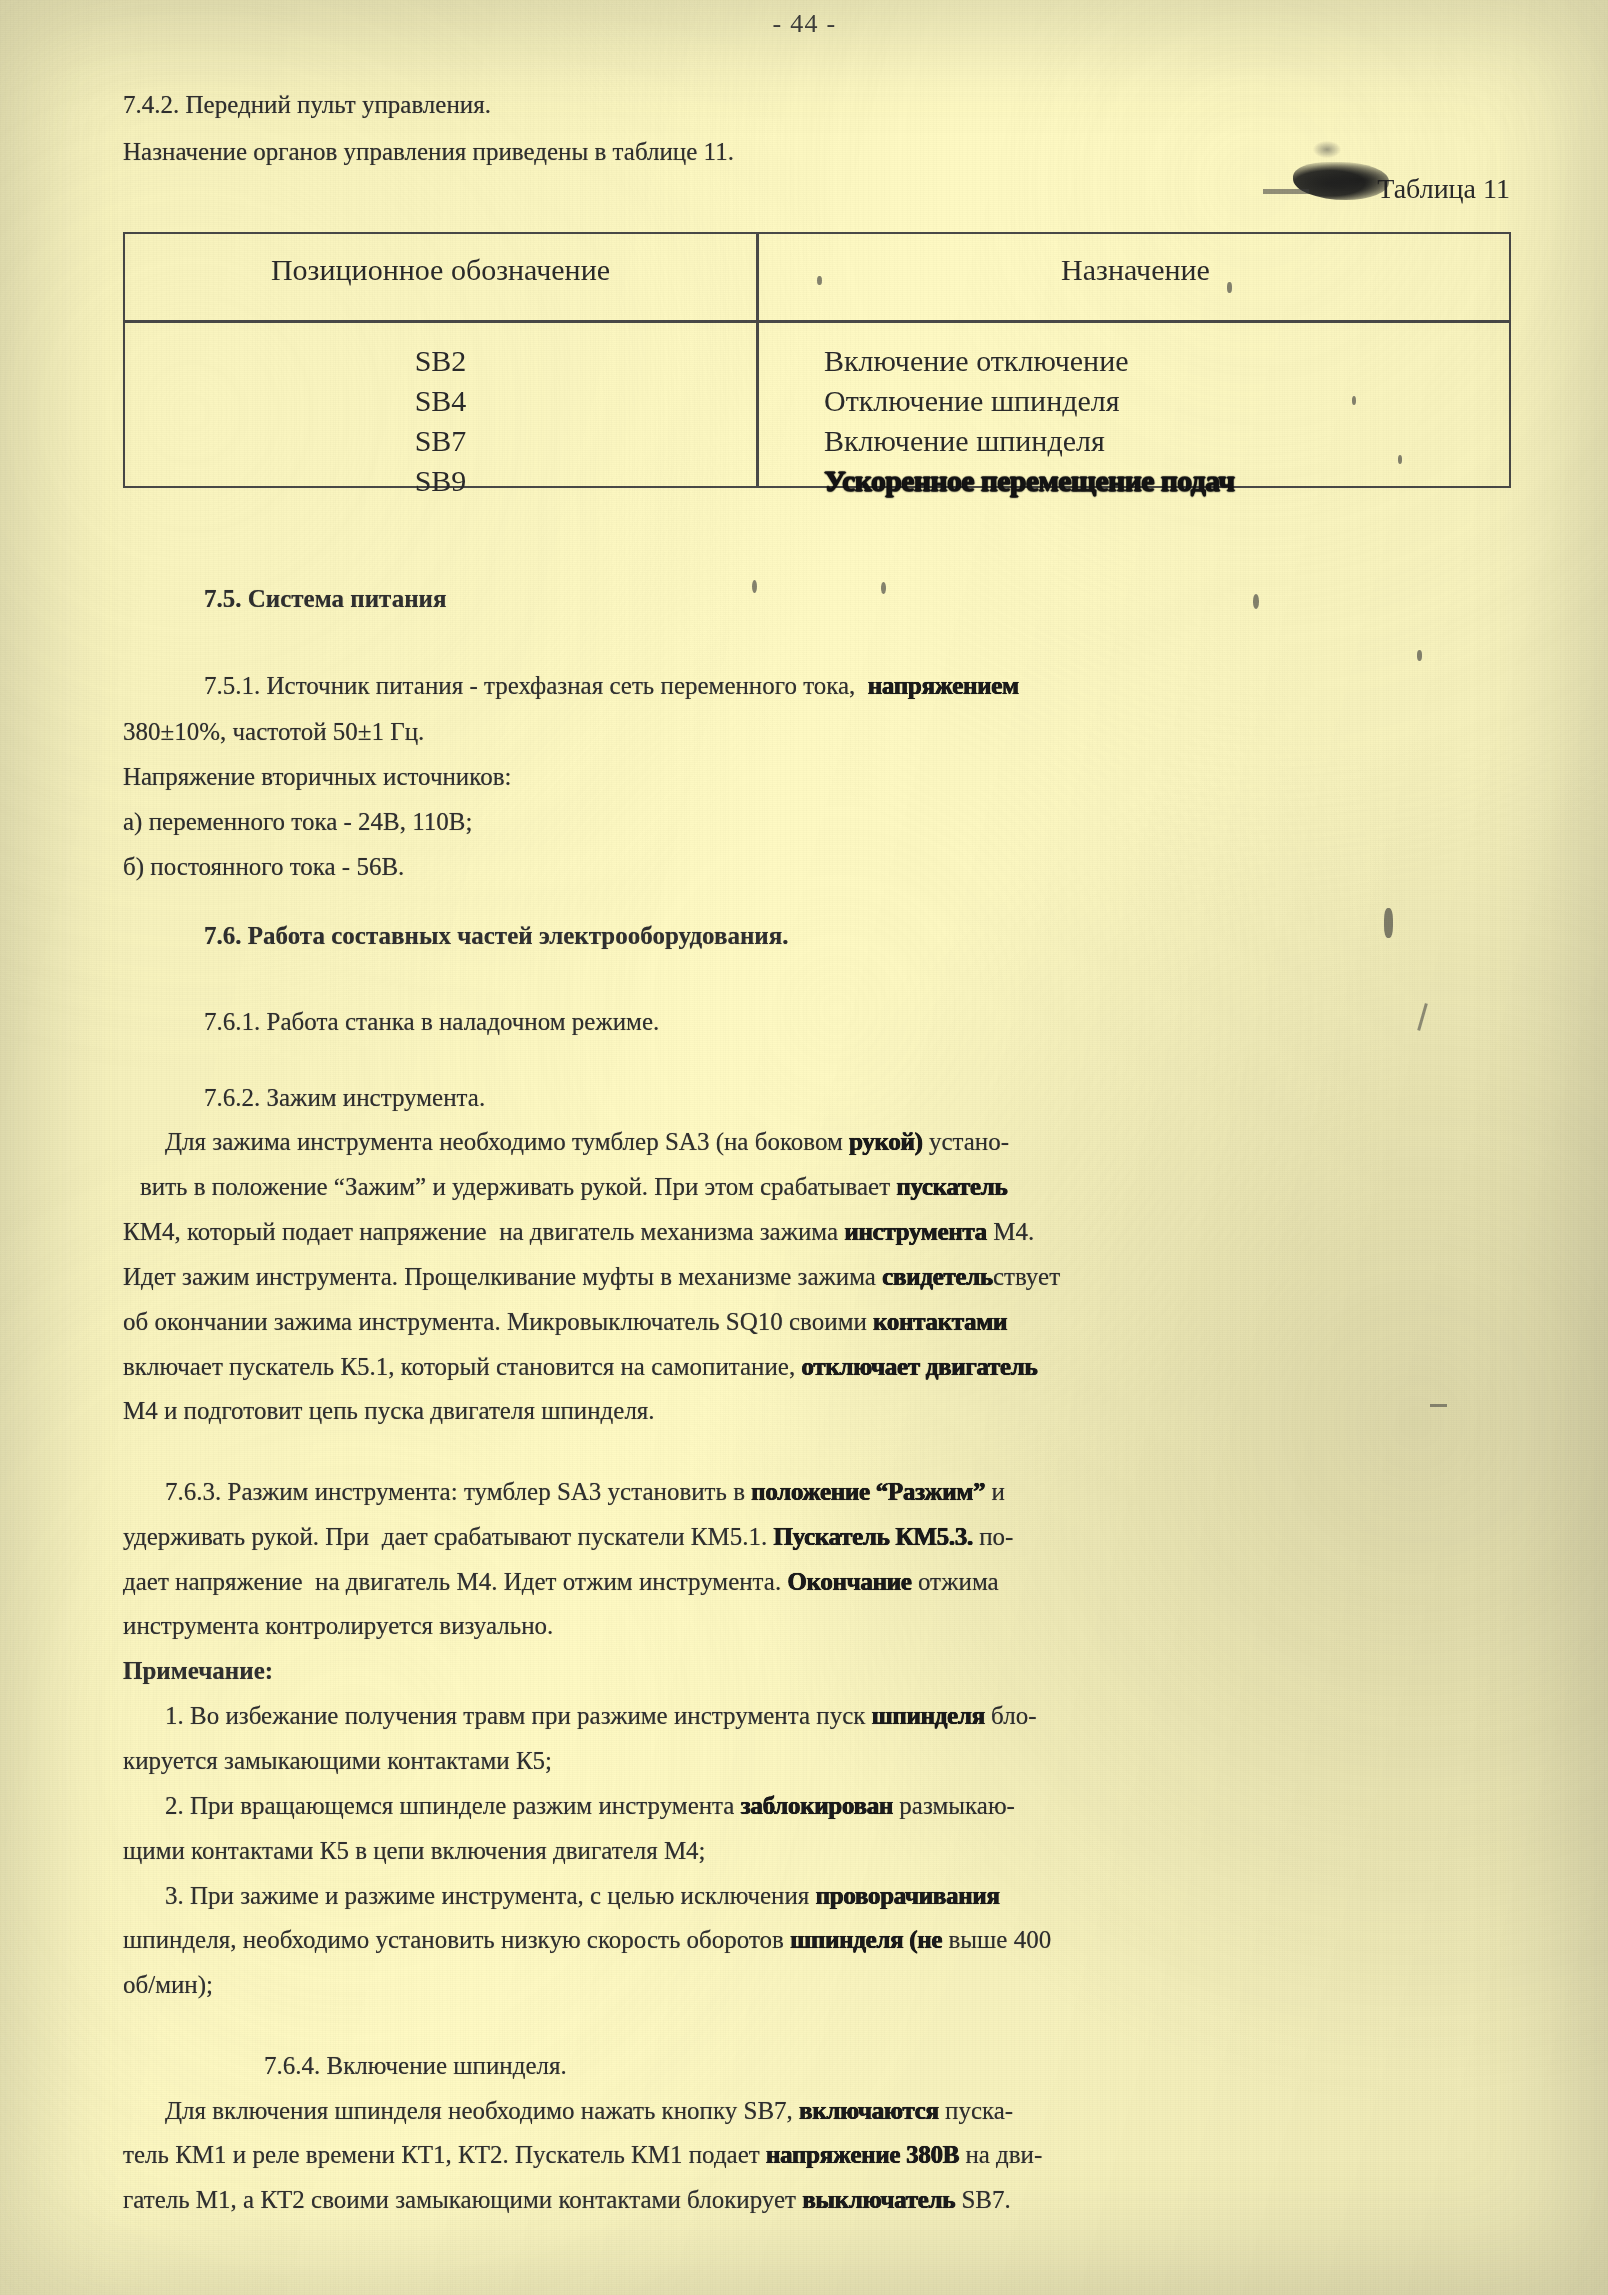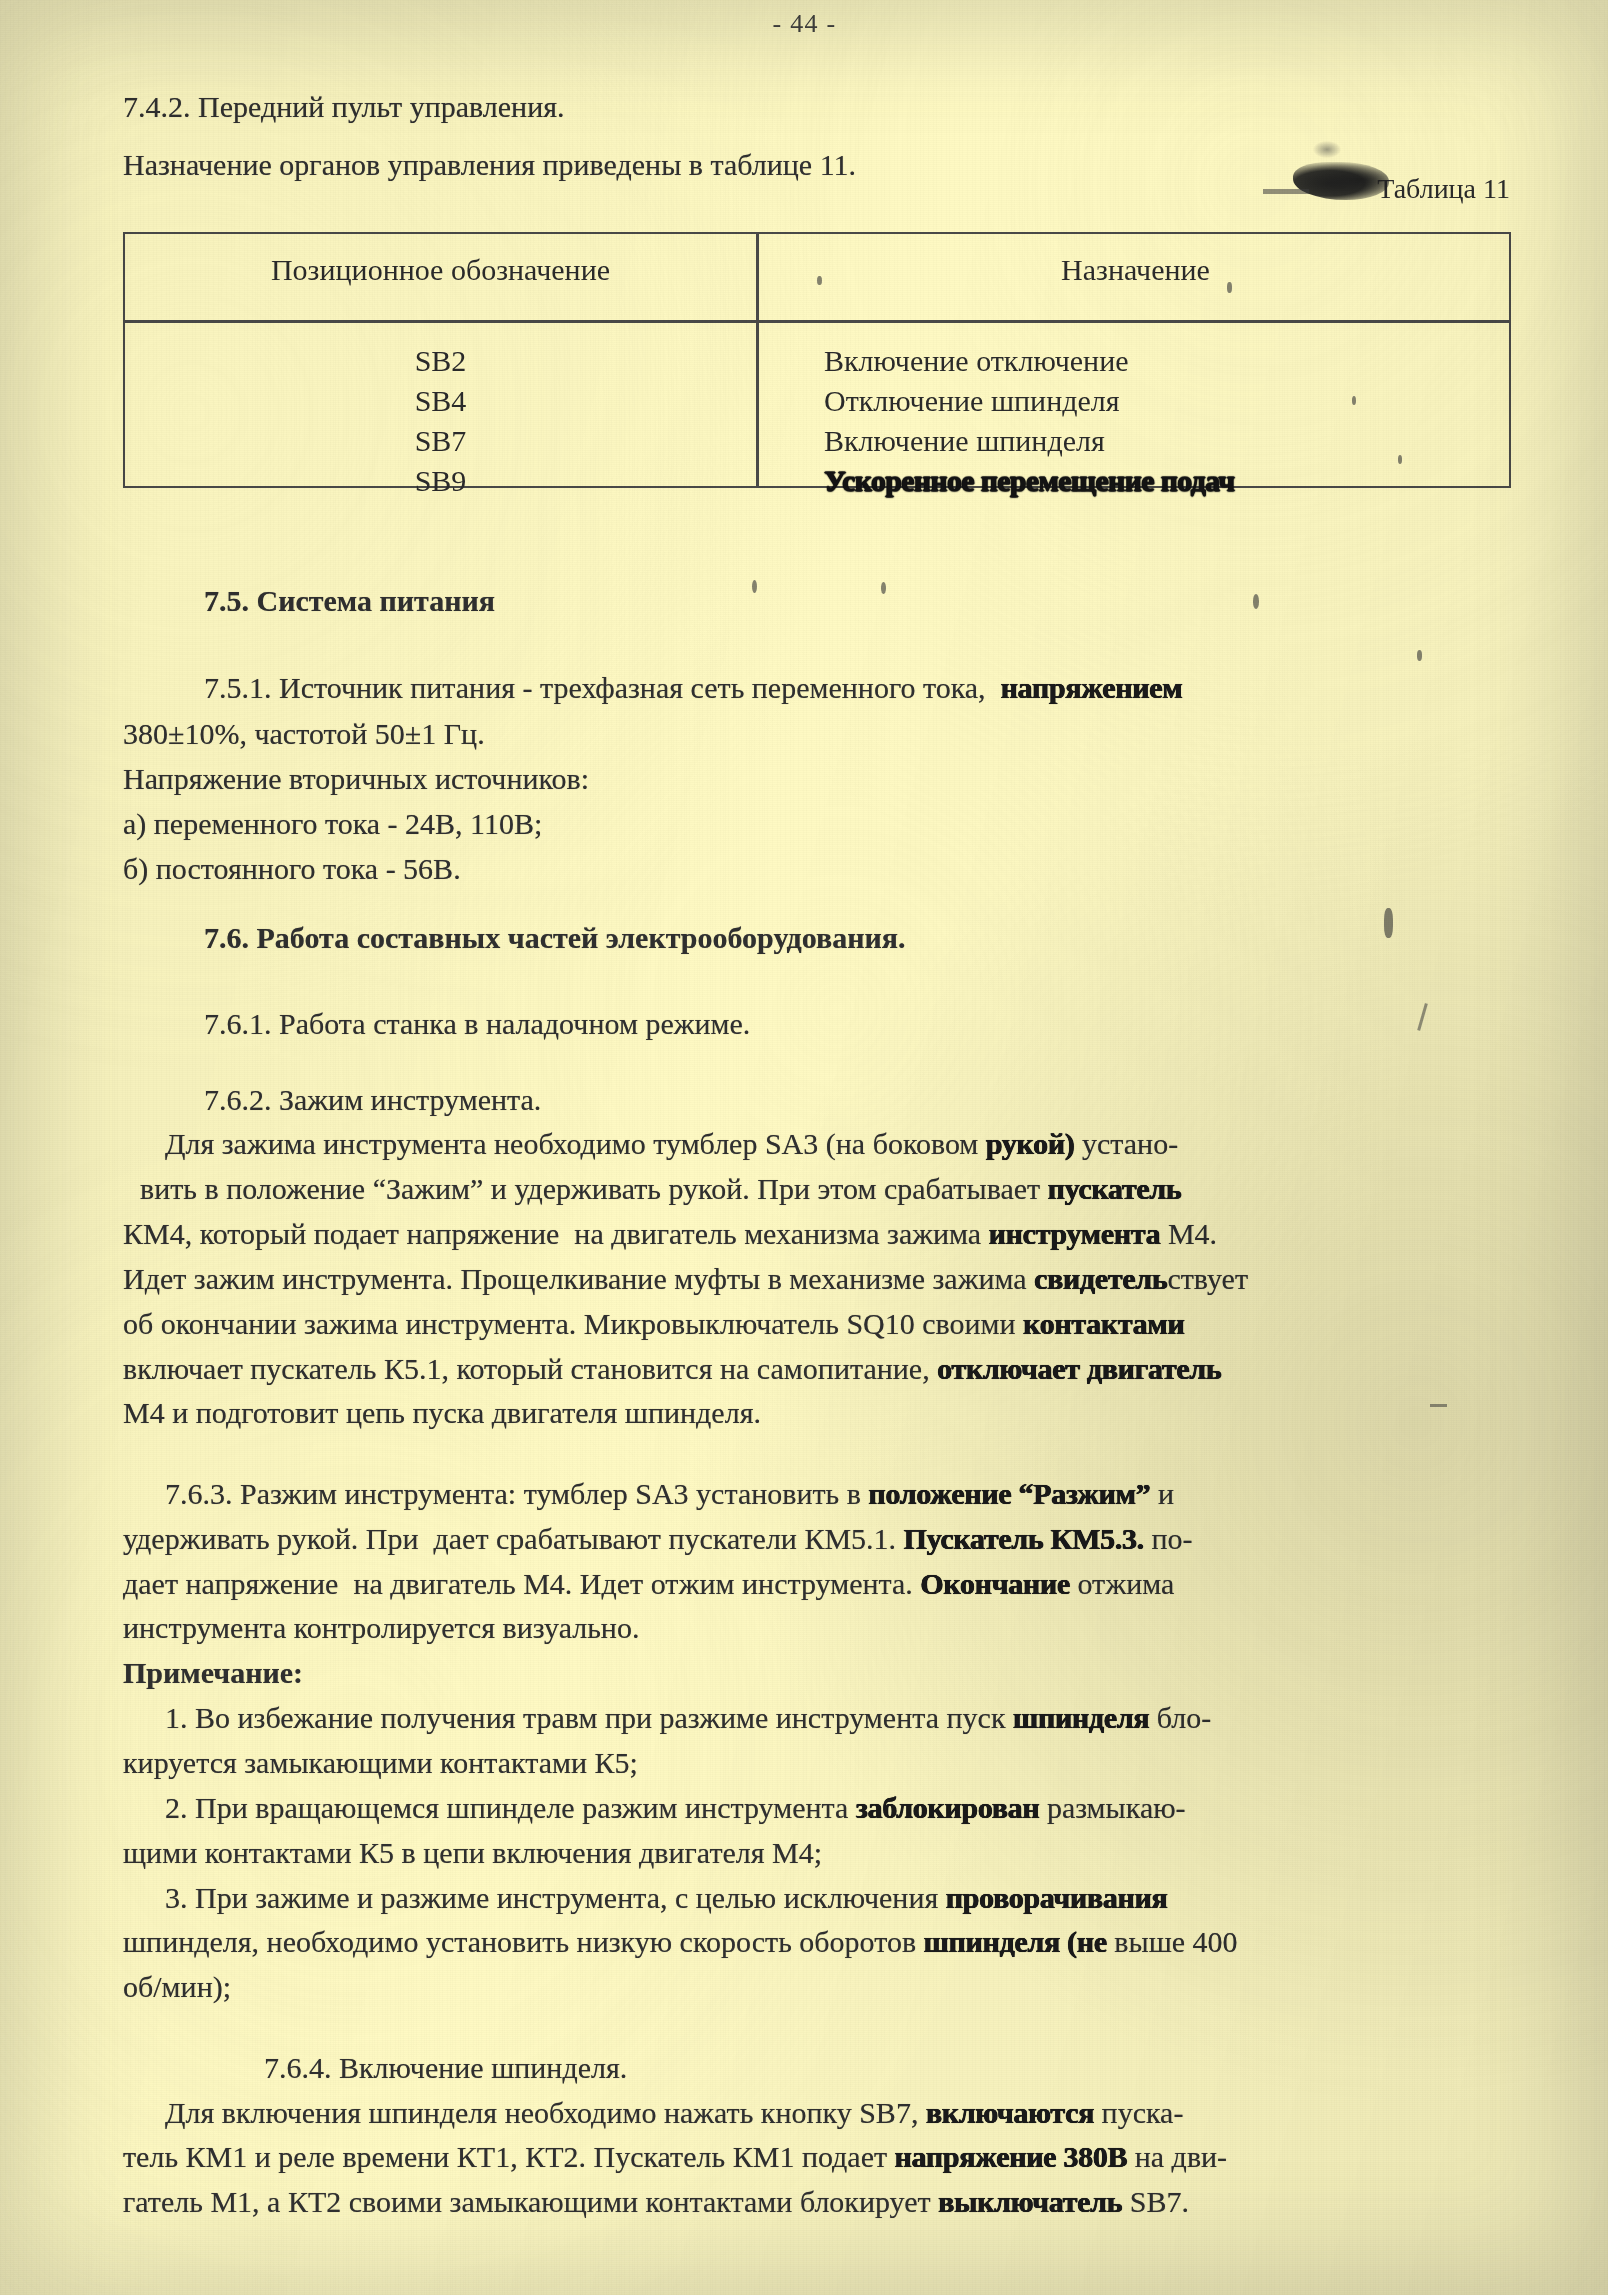--- a/index.html
+++ b/index.html
@@ -60,21 +60,21 @@
     left: 0;
     width: 1609px;
     text-align: center;
     font-size: 26px;
     letter-spacing: 1.3px;
     color: #3a3a38;
   }
 
   .tline {
     position: absolute;
-    font-size: 30px;
+    font-size: 25px;
     line-height: 1.0;
     white-space: pre;
     color: #303030;
     text-shadow: 0 0 0.7px rgba(40,40,40,.55);
   }
   .tline.b { font-weight: bold; }
 
   
   .smear {
     color: #1b1b1b;
@@ -204,21 +204,21 @@
 </head>
 <body>
 
 <div class="page">
 
   <div class="layer">
 
     <div class="folio">- 44 -</div>
 
     <div class="tline" style="left:123px; top:92px;">7.4.2. Передний пульт управления.</div>
-    <div class="tline" style="left:123px; top:150px;">Назначение органов управления приведены в таблице 11.</div>
+    <div class="tline" style="left:123px; top:139px;">Назначение органов управления приведены в таблице 11.</div>
 
     <div class="tbl-caption">
       <span>Таблица 11</span>
     </div>
     <div class="blot"></div>
     <div class="blot-tail"></div>
     <div class="blot-flick"></div>
 
     <div class="tbl">
       <div class="tbl-vline"></div>

